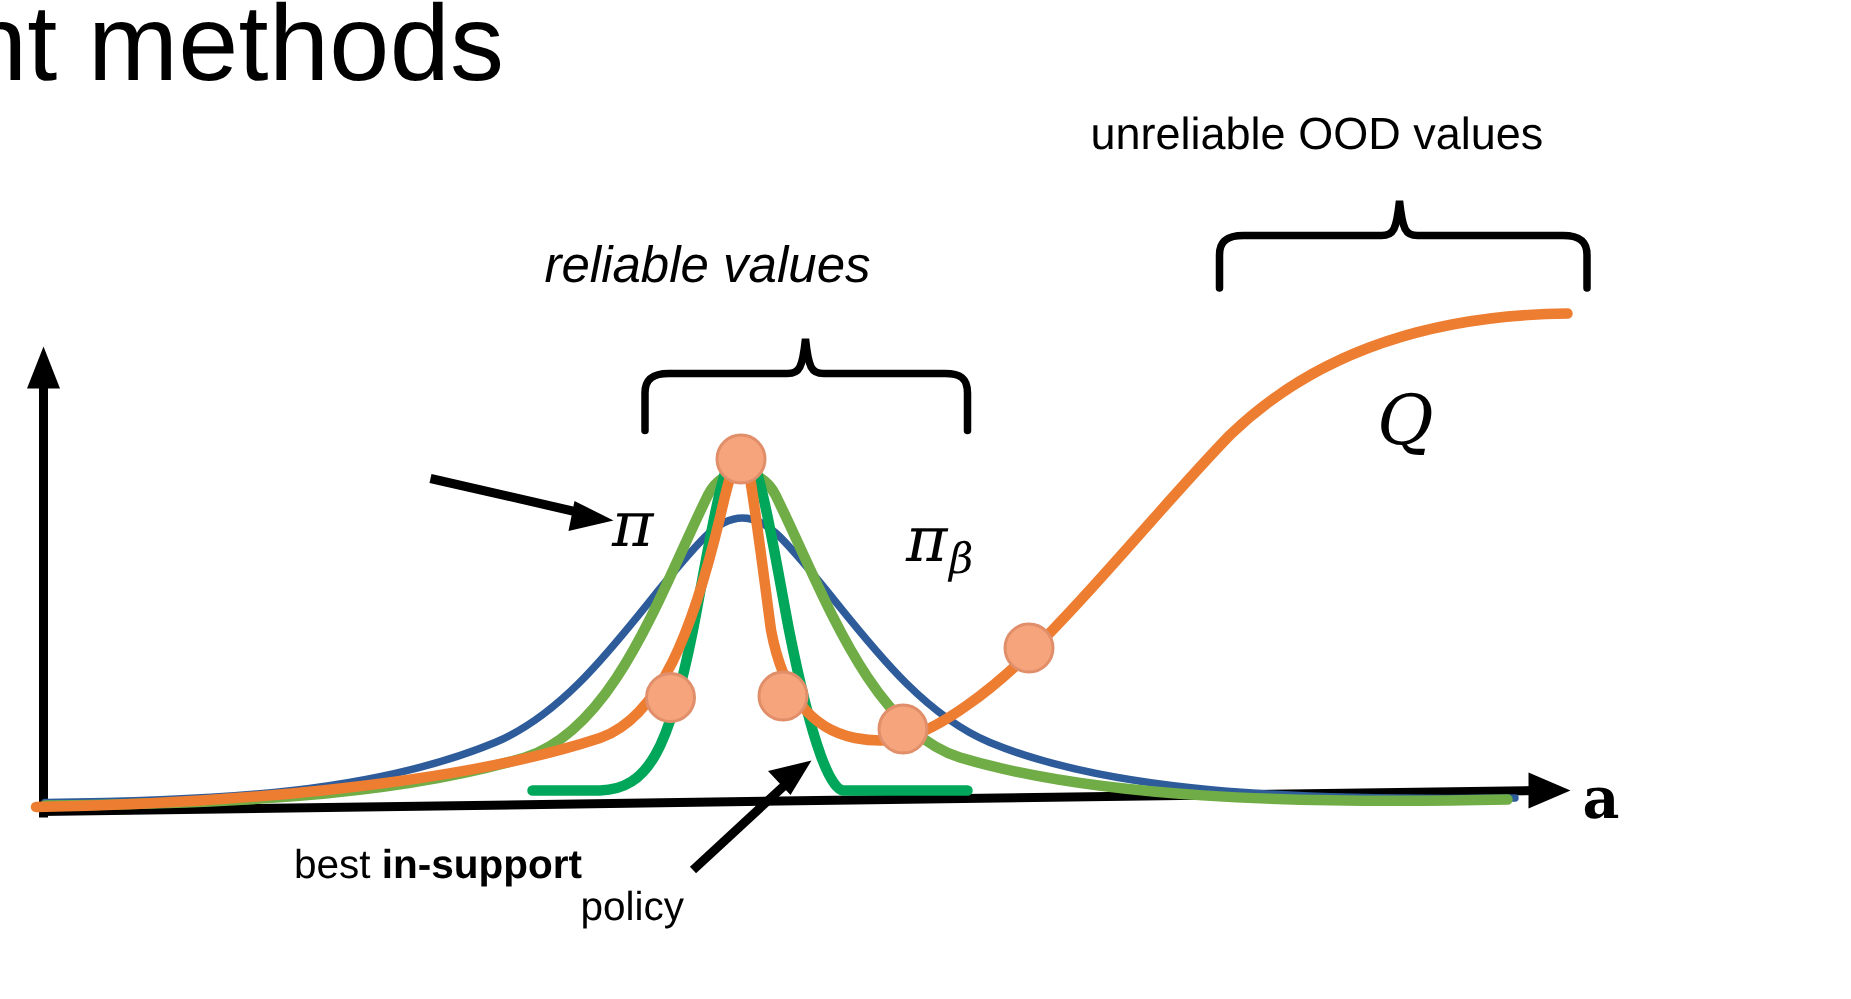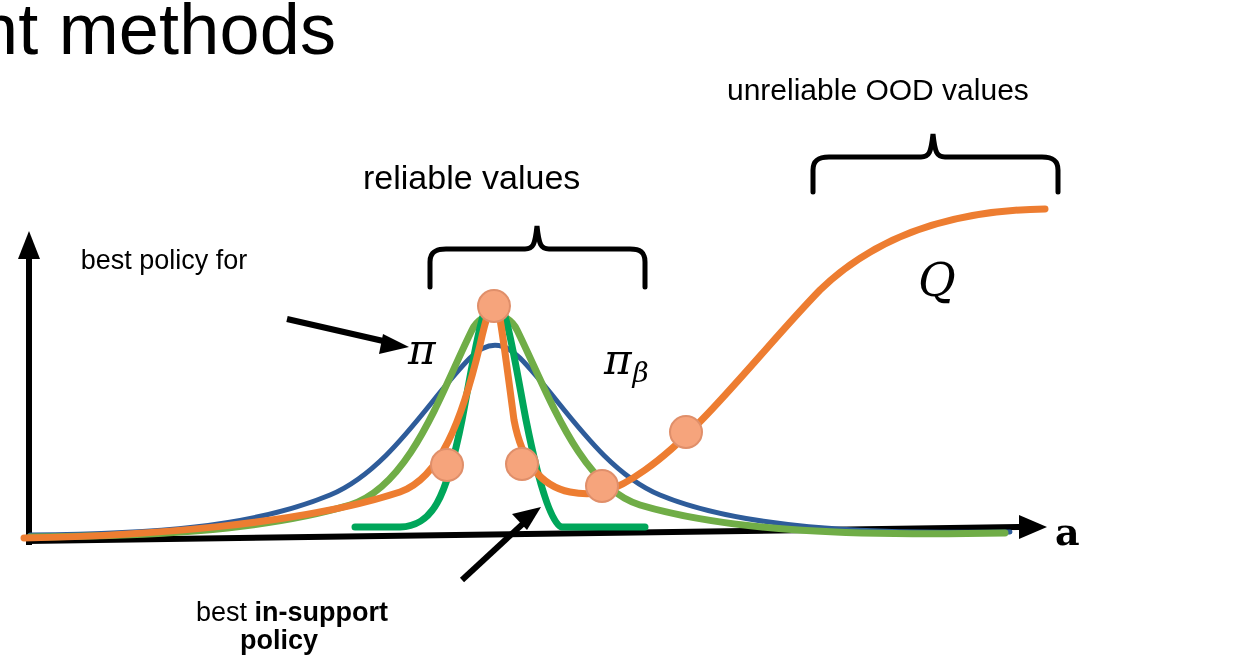--- a/index.html
+++ b/index.html
@@ -38,20 +38,21 @@
     top: -8px;
     font-size: 72px;
     font-weight: 400;
     letter-spacing: 0.2px;
   }
   
   #caption-reliable {
     left: 363px;
     top: 160px;
     font-size: 34px;
+    font-style: italic;
   }
   #caption-ood {
     left: 727px;
     top: 74px;
     font-size: 30px;
   }
   
   #ann-kl {
     left: 48px;
     top: 246px;
@@ -62,28 +63,26 @@
   }
   #ann-kl .l2 { display: block; }
   
   #ann-insupport {
     left: 196px;
     top: 562px;
     font-size: 27px;
     white-space: normal;
     width: 260px;
     text-align: left;
-    margin-top: 36px;
   }
   #ann-insupport .bold { font-weight: 700; }
   #ann-insupport .l2 {
     display: block;
-    text-align: left;
+    text-align: right;
     padding-left: 44px;
-    font-weight: bold;
   }
   
   .math {
     font-family: "DejaVu Serif", serif;
     font-style: italic;
   }
   #label-pi {
     left: 408px;
     top: 328px;
     font-size: 42px;
@@ -201,21 +200,20 @@
 
   </svg>
 
   <div class="txt" id="slide-title">nt methods</div>
 
   <div class="txt" id="caption-reliable">reliable values</div>
 
   <div class="txt" id="caption-ood">unreliable OOD values</div>
 
   <div class="txt" id="ann-kl">
-    <span>best policy for</span>
   </div>
 
   <div class="txt" id="ann-insupport">
     <span>best </span><span class="bold">in-support</span>
     <span class="l2">policy</span>
   </div>
 
   <div class="txt math" id="label-pi">π</div>
 
   <div class="txt math" id="label-pi-beta">

